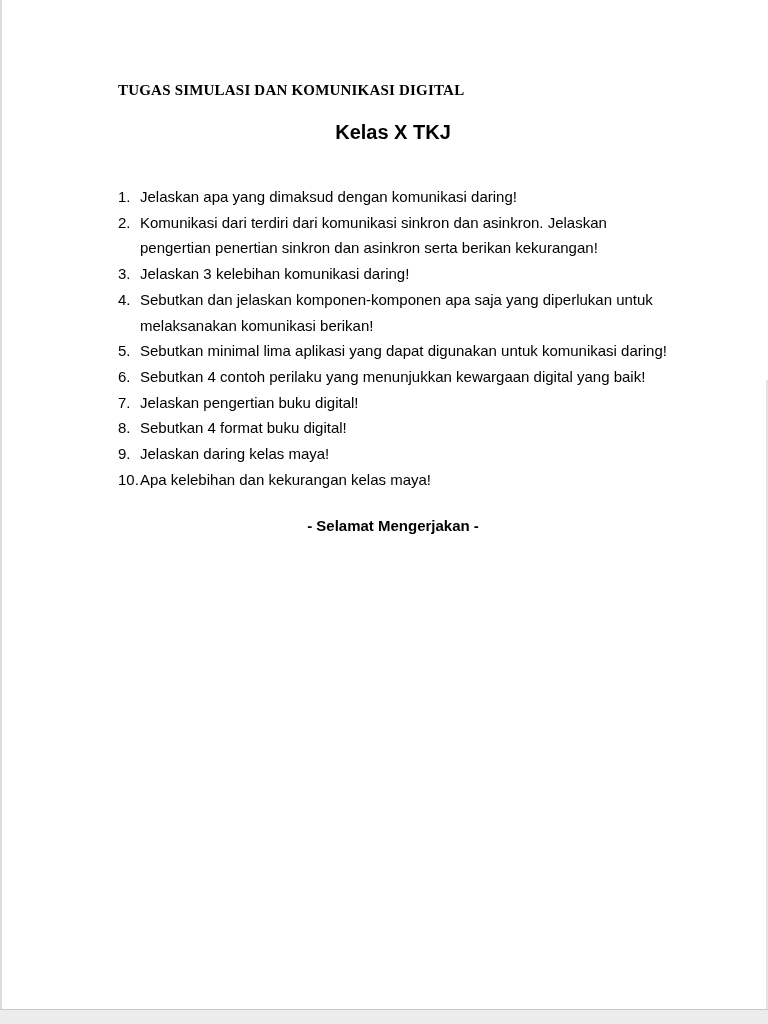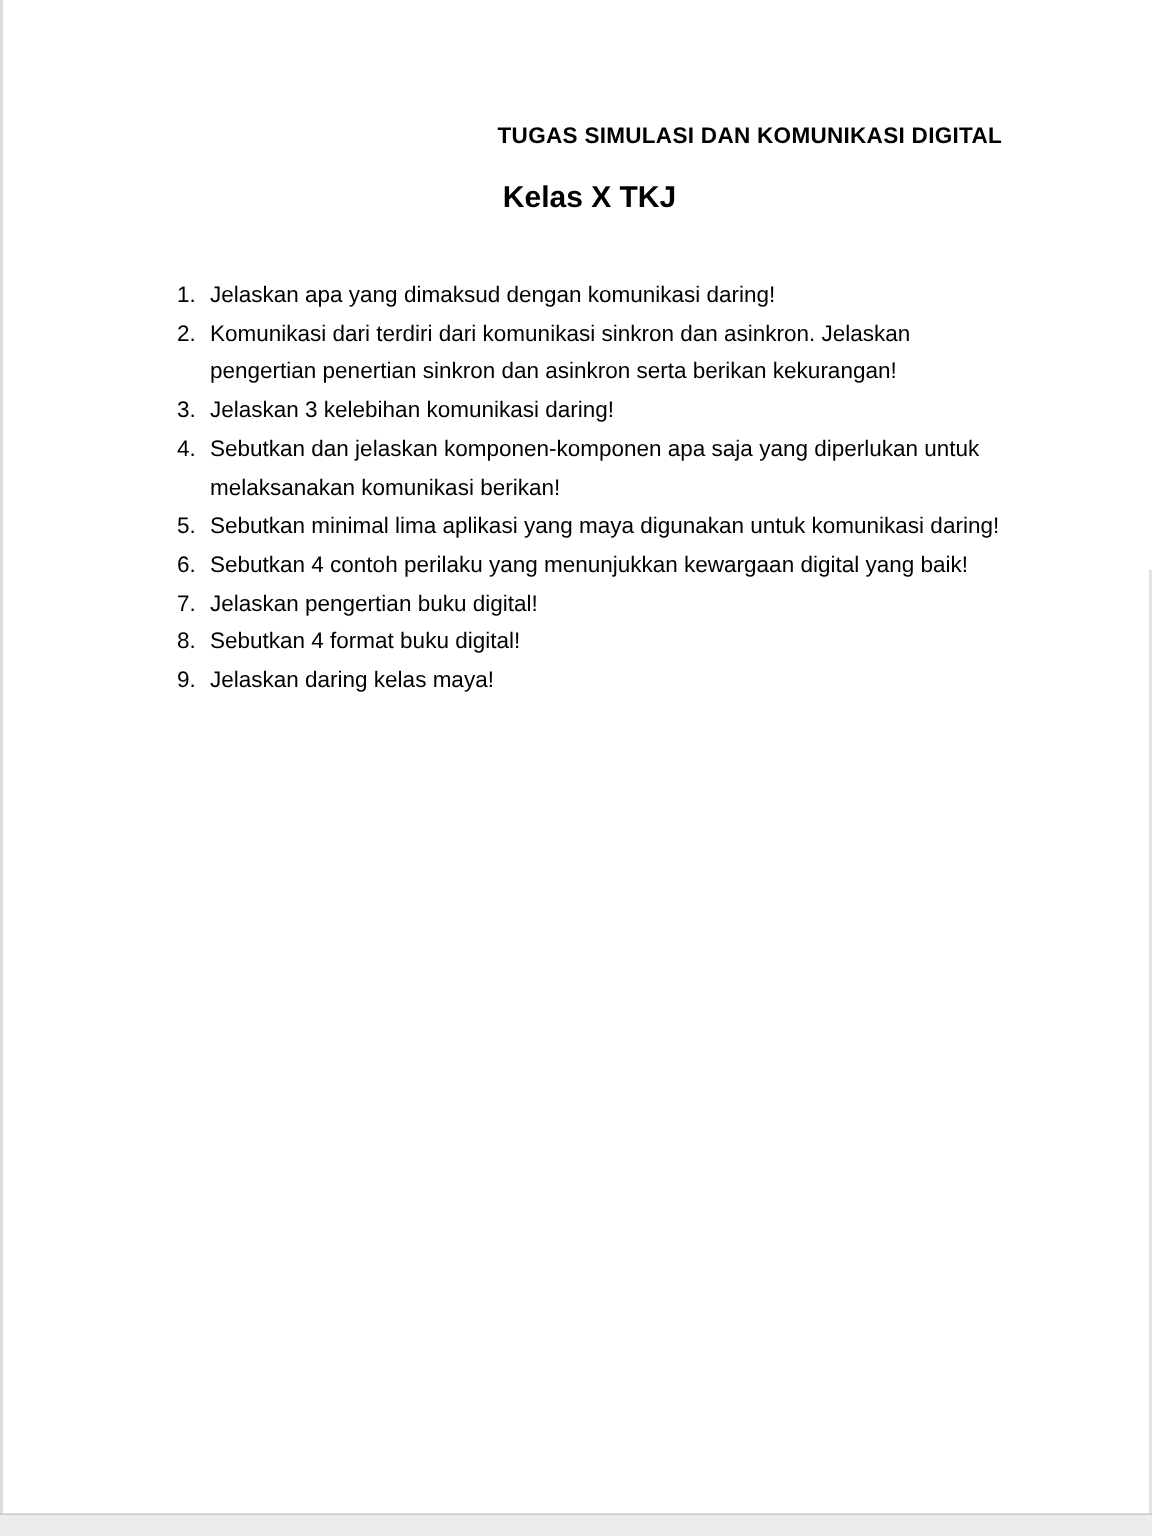--- a/index.html
+++ b/index.html
@@ -18,23 +18,24 @@
   .page {
     box-sizing: border-box;
     width: 768px;
     height: 1024px;
     padding: 82px 100px 0 118px;
     background: #ffffff;
   }
   .doc-title {
     font-size: 15px;
     font-weight: bold;
-    text-align: right;
+    text-align: left;
     letter-spacing: 0.2px;
     margin: 0 0 24px 0;
+    font-family: Liberation Serif, serif;
   }
   .doc-subtitle {
     font-size: 20px;
     font-weight: bold;
     text-align: center;
     line-height: 19px;
     margin: 0;
     white-space: pre-wrap;
   }
   .question-list {
@@ -109,37 +110,42 @@
       <li class="q">
         <span class="num">3.</span>
         <span class="txt">Jelaskan 3 kelebihan komunikasi daring!</span>
       </li>
       <li class="q">
         <span class="num">4.</span>
         <span class="txt">Sebutkan dan jelaskan komponen-komponen apa saja yang diperlukan untuk melaksanakan komunikasi berikan!</span>
       </li>
       <li class="q">
         <span class="num">5.</span>
-        <span class="txt">Sebutkan minimal lima aplikasi yang maya digunakan untuk komunikasi daring!</span>
+        <span class="txt">Sebutkan minimal lima aplikasi yang dapat digunakan untuk komunikasi daring!</span>
       </li>
       <li class="q">
         <span class="num">6.</span>
         <span class="txt">Sebutkan 4 contoh perilaku yang menunjukkan kewargaan digital yang baik!</span>
       </li>
       <li class="q">
         <span class="num">7.</span>
         <span class="txt">Jelaskan pengertian buku digital!</span>
       </li>
       <li class="q">
         <span class="num">8.</span>
         <span class="txt">Sebutkan 4 format buku digital!</span>
       </li>
       <li class="q">
         <span class="num">9.</span>
         <span class="txt">Jelaskan daring kelas maya!</span>
       </li>
+      <li class="q">
+        <span class="num">10.</span>
+        <span class="txt">Apa kelebihan dan kekurangan kelas maya!</span>
+      </li>
     </ol>
 
+  <div class="closing">- Selamat Mengerjakan -</div>
 </div>
 
 <div class="edge-left"></div>
 <div class="edge-right"></div>
 <div class="edge-bottom"></div>
 
 </body></html>

